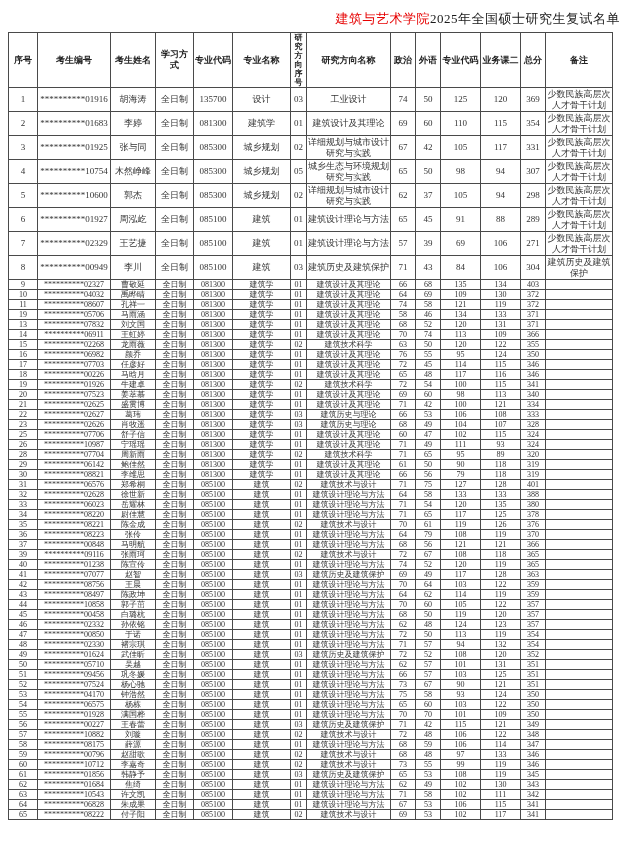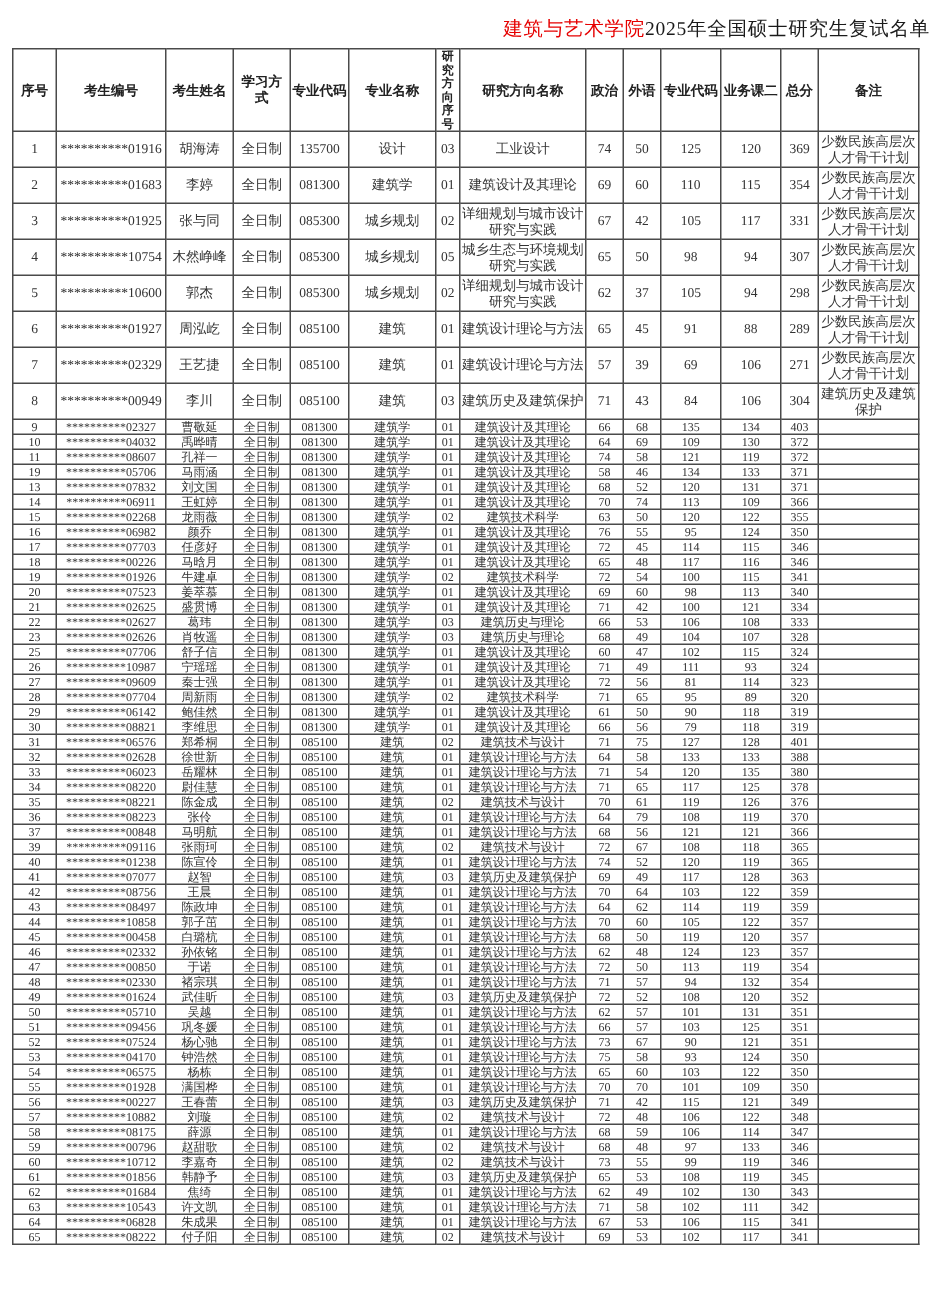--- a/index.html
+++ b/index.html
@@ -492,36 +492,20 @@
           <td>01</td>
           <td>建筑设计及其理论</td>
           <td>71</td>
           <td>49</td>
           <td>111</td>
           <td>93</td>
           <td>324</td>
           <td class="c-remark"></td>
         </tr>
         <tr class="row-small">
-          <td class="c-no">27</td>
-          <td>**********09609</td>
-          <td>秦士强</td>
-          <td>全日制</td>
-          <td>081300</td>
-          <td>建筑学</td>
-          <td>01</td>
-          <td>建筑设计及其理论</td>
-          <td>72</td>
-          <td>56</td>
-          <td>81</td>
-          <td>114</td>
-          <td>323</td>
-          <td class="c-remark"></td>
-        </tr>
-        <tr class="row-small">
           <td class="c-no">28</td>
           <td>**********07704</td>
           <td>周新雨</td>
           <td>全日制</td>
           <td>081300</td>
           <td>建筑学</td>
           <td>02</td>
           <td>建筑技术科学</td>
           <td>71</td>
           <td>65</td>

